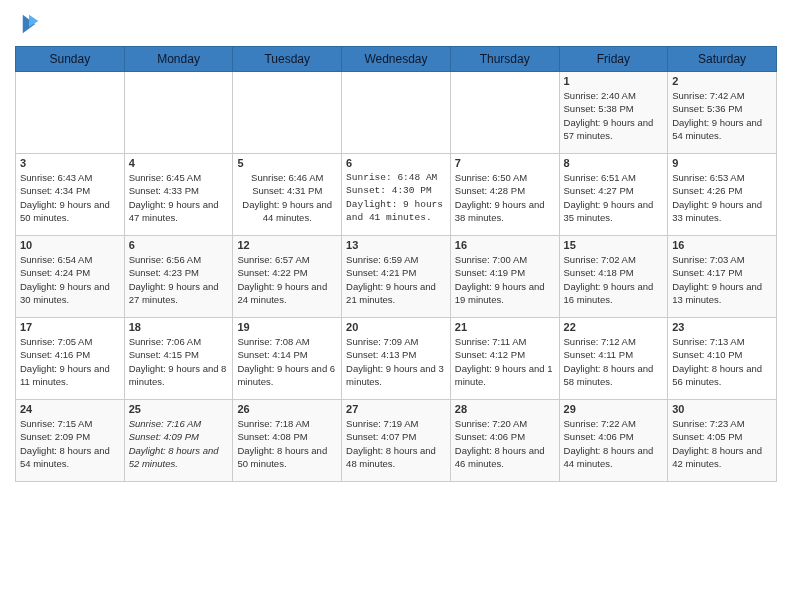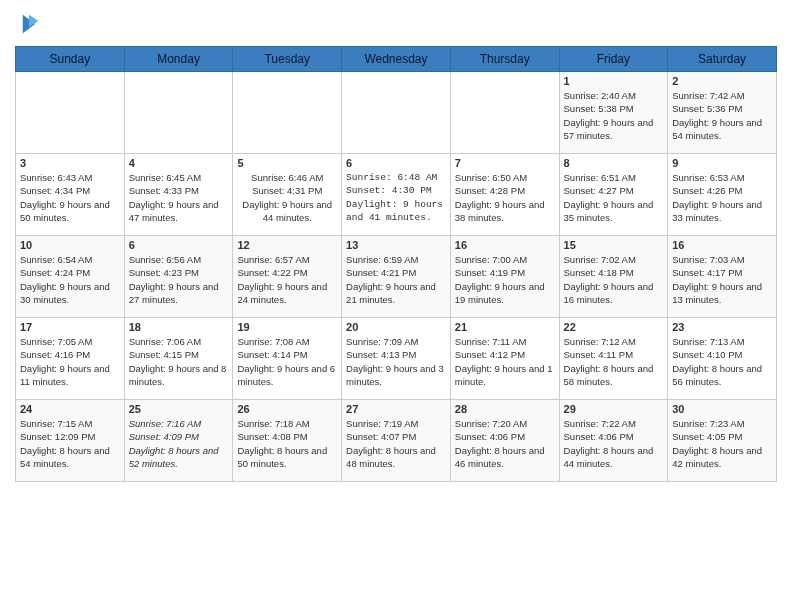--- a/index.html
+++ b/index.html
@@ -276,21 +276,21 @@
           <span class="day-number">23</span>
           <div class="day-info" style="white-space: pre-line;">Sunrise: 7:13 AM
 Sunset: 4:10 PM
 Daylight: 8 hours and 56 minutes.</div>
         </td>
       </tr>
       <tr>
         <td>
           <span class="day-number">24</span>
           <div class="day-info" style="white-space: pre-line;">Sunrise: 7:15 AM
-Sunset: 12:09 PM
+Sunset: 2:09 PM
 Daylight: 8 hours and 54 minutes.</div>
         </td>
         <td>
           <span class="day-number">25</span>
           <div class="day-info" style="white-space: pre-line; font-style: italic;">Sunrise: 7:16 AM
 Sunset: 4:09 PM
 Daylight: 8 hours and 52 minutes.</div>
         </td>
         <td>
           <span class="day-number">26</span>

